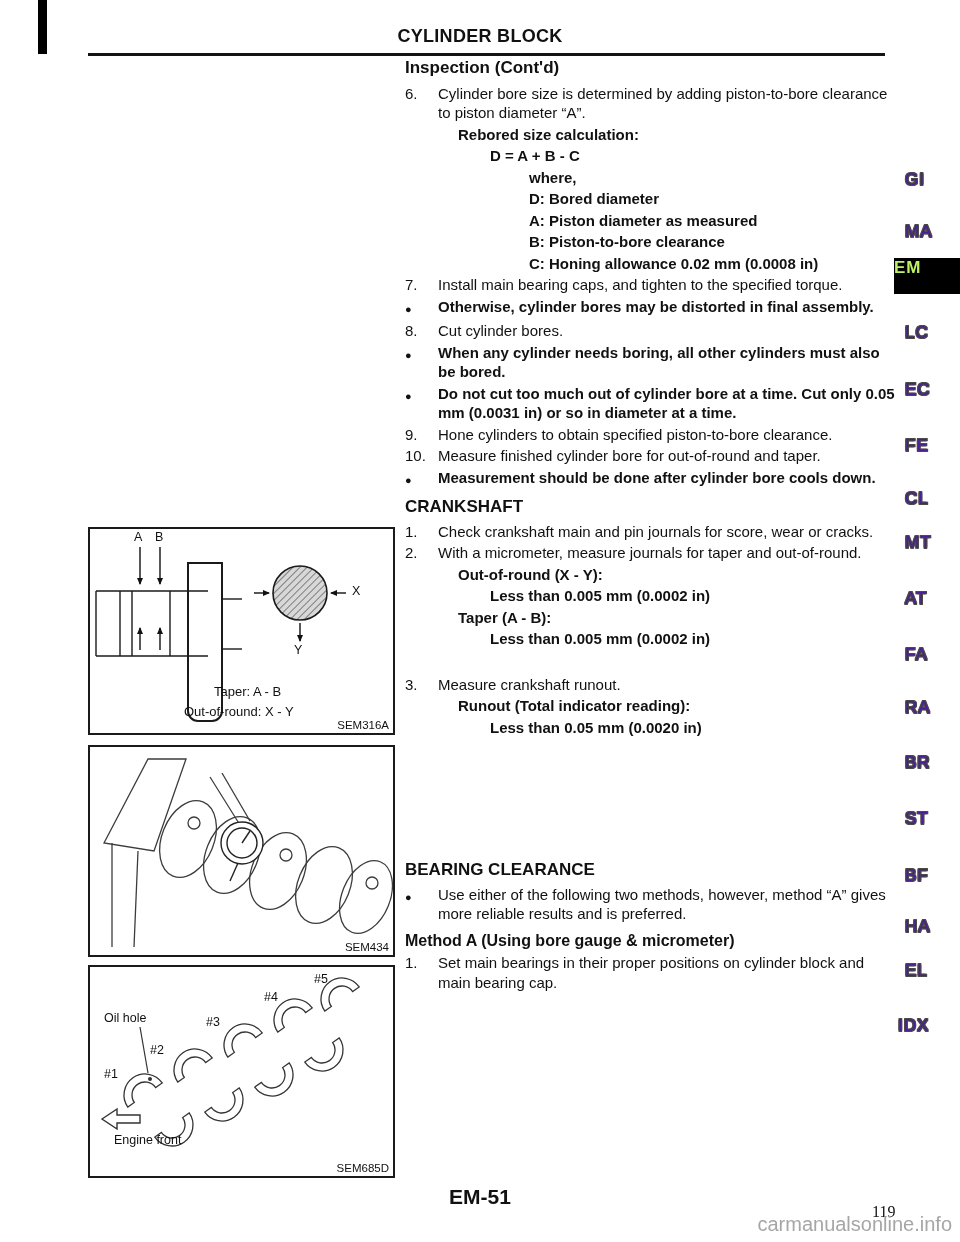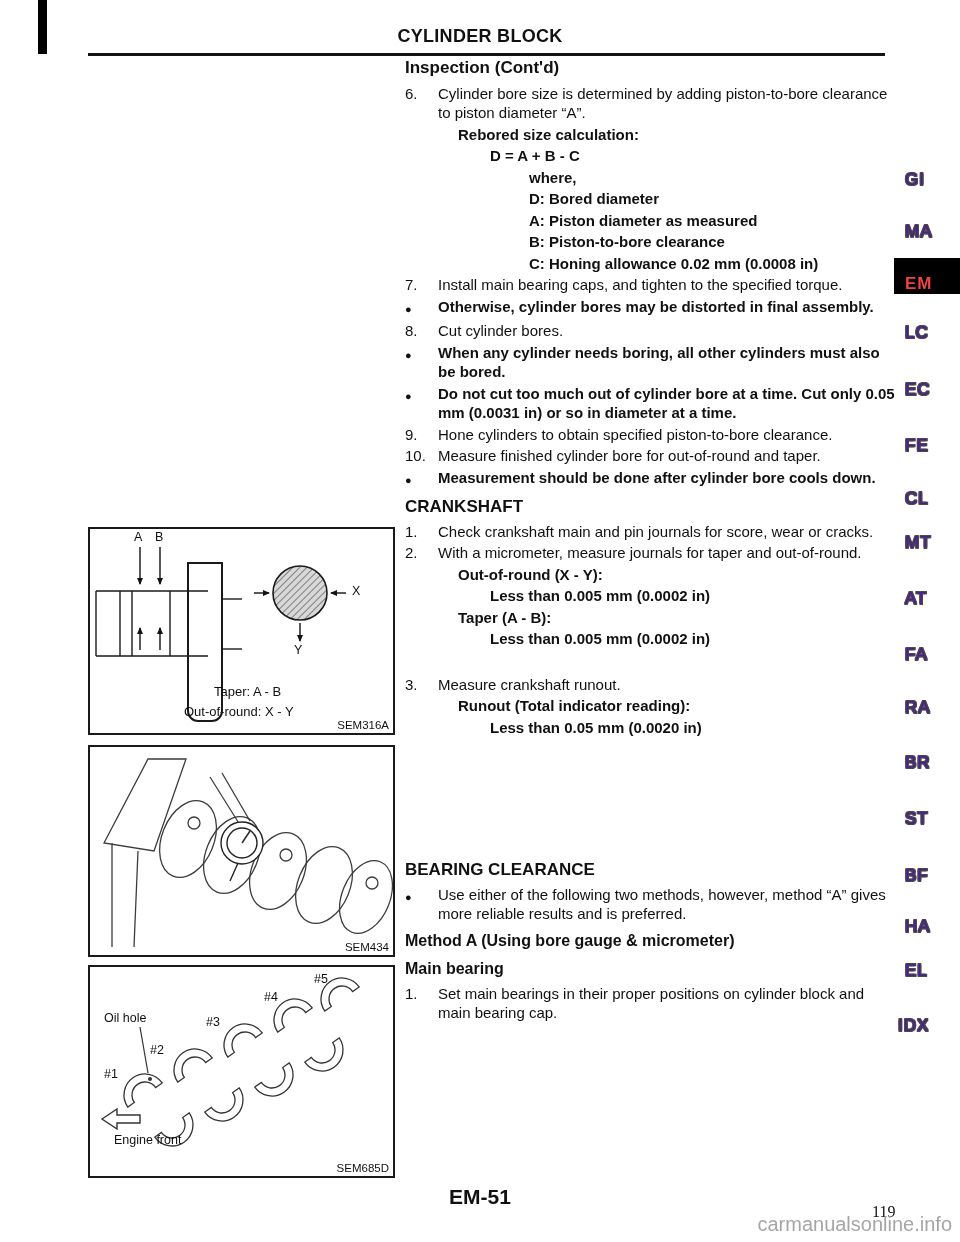--- a/index.html
+++ b/index.html
@@ -24,21 +24,21 @@
   .i2{padding-left:85px;}
   .i3{padding-left:124px;}
   .h1{font-size:17px;font-weight:bold;margin:7px 0 5px;}
   .h2{font-size:16px;font-weight:bold;margin:7px 0 3px;}
   .h3{font-size:16px;font-weight:bold;margin:9px 0 5px;}
   .gap{margin-top:26px;}
   .biggap{margin-top:123px;}
 
   .tab{position:absolute;left:905px;font-size:17px;font-weight:normal;color:#4c1d95;letter-spacing:1px;
        text-shadow:-1px 0 #4a4a4a,1px 0 #4a4a4a,0 -1px #4a4a4a,0 1px #4a4a4a,-1px -1px #4a4a4a,1px 1px #4a4a4a,-1px 1px #4a4a4a,1px -1px #4a4a4a;}
-  .tab-em{position:absolute;left:894px;top:258px;width:66px;height:36px;background:#000;color:#ef4444;font-weight:bold;font-size:17px;display:flex;align-items:flex-end;padding-left:11px;box-sizing:border-box;letter-spacing:1px;}
+  .tab-em{position:absolute;left:894px;top:258px;width:66px;height:36px;background:#000;color:#bef264;font-weight:bold;font-size:17px;display:flex;align-items:flex-start;box-sizing:border-box;letter-spacing:1px;}
 
   .figure{position:absolute;left:88px;border:2px solid #1a1a1a;background:#fff;box-sizing:border-box;}
   .fig1{top:527px;width:307px;height:208px;}
   .fig2{top:745px;width:307px;height:212px;}
   .fig3{top:965px;width:307px;height:213px;}
   .figure svg{position:absolute;left:0;top:0;}
   .fig-label{position:absolute;font-size:12.5px;font-weight:bold;}
   .fig-label.plain{font-weight:normal;}
   .fig-caption{position:absolute;font-size:13px;}
   .fig-code{position:absolute;right:4px;bottom:2px;font-size:11.5px;}
@@ -123,21 +123,20 @@
       </div>
     <div class="blk spec i1">Runout (Total indicator reading):</div>
     <div class="blk spec i2">Less than 0.05 mm (0.0020 in)</div>
 
     <div class="h1 biggap">BEARING CLEARANCE</div>
     <div class="blk bullet-item regular">
         <span class="b">●</span>
         <span class="t">Use either of the following two methods, however, method “A” gives more reliable results and is preferred.</span>
       </div>
     <div class="h2">Method A (Using bore gauge &amp; micrometer)</div>
-    <div class="h3">Main bearing</div>
     <div class="blk num-item">
         <span class="n">1.</span>
         <span class="t">Set main bearings in their proper positions on cylinder block and main bearing cap.</span>
       </div>
   </div>
 
   <div class="tab" style="top:170px">GI</div>
   <div class="tab" style="top:222px">MA</div>
   <div class="tab-em">
       <span>EM</span>

